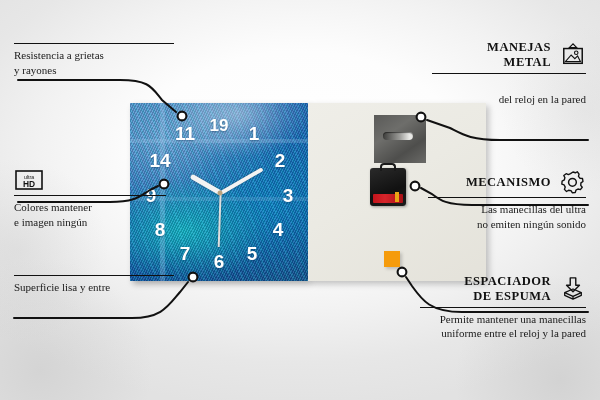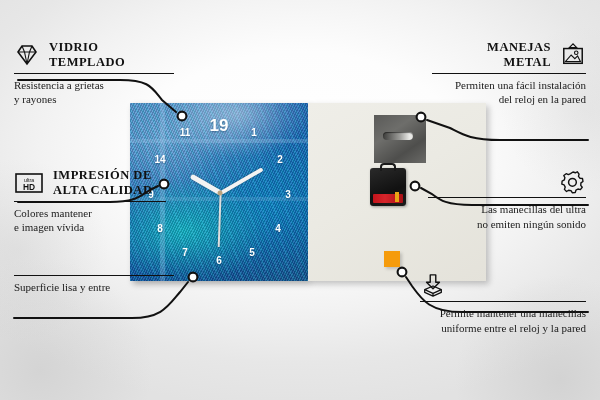--- a/index.html
+++ b/index.html
@@ -47,21 +47,21 @@
       linear-gradient(to right, rgba(255,255,255,0) 0 17%, rgba(160,200,235,.30) 17% 19.5%, rgba(255,255,255,0) 19.5% 100%),
       linear-gradient(to bottom, rgba(255,255,255,0) 0 20%, rgba(160,200,235,.26) 20% 22.5%, rgba(255,255,255,0) 22.5% 100%),
       linear-gradient(to bottom, rgba(255,255,255,0) 0 53%, rgba(150,195,230,.20) 53% 55%, rgba(255,255,255,0) 55% 100%);
   }
   #clock-front .glare{
     position:absolute; inset:0;
     background: radial-gradient(ellipse 120px 70px at 60% 6%, rgba(255,255,255,.38), rgba(255,255,255,0) 62%);
   }
   .num{
     position:absolute; color:#ffffff; font-family:"Liberation Sans", sans-serif;
-    font-weight:700; font-size:10px; line-height:1;
+    font-weight:700; font-size:19px; line-height:1;
     text-shadow:0 1px 2px rgba(0,40,80,.45);
     transform:translate(-50%,-50%);
   }
   .hand{ position:absolute; background:#f3f3f3; transform-origin: 50% 100%; box-shadow:0 0 2px rgba(0,0,0,.35); }
   .pin{ position:absolute; width:5px;height:5px;border-radius:50%;background:#b9a27e; transform:translate(-50%,-50%); }
 
   #clock-back{
     left:308px; top:103px; width:178px; height:178px;
     background: linear-gradient(150deg,#efeee8 0%,#ebeae3 45%,#e4e2da 100%);
     box-shadow: 3px 3px 6px rgba(0,0,0,.22);
@@ -103,21 +103,21 @@
     font-family:"Liberation Serif", serif;
     font-weight:700; font-size:12.5px; letter-spacing:.5px;
     color:#111; line-height:1.18; text-transform:uppercase;
   }
   .co-rule{ height:1.4px; background:#111; margin-top:3px; }
   .co-desc{
     margin-top:4px; font-family:"Liberation Serif", serif;
     font-size:11px; color:#1a1a1a; line-height:1.3;
   }
   .left .co-head{ justify-content:flex-start; }
-  .right .co-head{ justify-content:flex-start; }
+  .right .co-head{ justify-content:center; }
   .right .co-title{ text-align:right; }
   .right .co-desc{ text-align:right; }
   .ico{ width:26px; height:24px; flex:0 0 auto; display:block; }
 
   svg#wires{ position:absolute; left:0; top:0; width:600px; height:400px; pointer-events:none; }
   .dot{ fill:#ffffff; stroke:#111; stroke-width:2.1; }
   .wire{ fill:none; stroke:#111; stroke-width:2.0; stroke-linecap:round; }
 </style>
 </head>
 <body>
@@ -173,53 +173,39 @@
     <circle class="dot" cx="421" cy="117" r="4.4"></circle>
 
     <path class="wire" d="M588,205 L472,205 C446,205 440,200 432,194 L421,188"></path>
     <circle class="dot" cx="415" cy="186" r="4.4"></circle>
 
     <path class="wire" d="M588,312 L462,312 C430,312 422,300 412,286 L406,277"></path>
     <circle class="dot" cx="402" cy="272" r="4.4"></circle>
   </svg>
 
   <div class="callout left" style="left:14px; top:40px; width:160px;">
-    <div class="co-head">
-      <svg class="ico" viewBox="0 0 26 24">
-        <path d="M4 9 L8 3 H18 L22 9 L13 21 Z" fill="none" stroke="#111" stroke-width="1.6"></path>
-        <path d="M4 9 H22 M8 3 L10.5 9 L13 21 M18 3 L15.5 9 L13 21" fill="none" stroke="#111" stroke-width="1.1"></path>
-      </svg>
-      <div>
-        <div class="co-title"><span>VIDRIO</span><br>
-          <span>TEMPLADO</span></div>
-      </div>
-    </div>
     <div class="co-rule" style="width:160px;"></div>
     <div class="co-desc">
       <span>Resistencia a grietas</span><br>
       <span>y rayones</span>
     </div>
   </div>
 
   <div class="callout left" style="left:14px; top:168px; width:152px;">
     <div class="co-head">
       <svg class="ico" viewBox="0 0 30 24" style="width:30px;">
         <rect x="2" y="3" width="26" height="18" fill="none" stroke="#111" stroke-width="1.6"></rect>
         <text x="15" y="11" font-family="Liberation Sans, sans-serif" font-size="5.2" text-anchor="middle" fill="#111">ultra</text>
         <text x="15" y="18.6" font-family="Liberation Sans, sans-serif" font-size="8.4" font-weight="bold" text-anchor="middle" fill="#111">HD</text>
       </svg>
-      <div>
-        <div class="co-title"><span>IMPRESIÓN DE</span><br>
-          <span>ALTA CALIDAD</span></div>
-      </div>
     </div>
     <div class="co-rule" style="width:152px;"></div>
     <div class="co-desc">
       <span>Colores mantener</span><br>
-      <span>e imagen vívida</span>
+      <span>e imagen ningún</span>
     </div>
   </div>
 
   <div class="callout left" style="left:14px; top:272px; width:145px;">
     <div class="co-rule" style="width:160px;"></div>
     <div class="co-desc">
       <span>Superficie lisa y entre</span>
     </div>
   </div>
 
@@ -231,45 +217,49 @@
       </div>
       <svg class="ico" viewBox="0 0 26 26">
         <path d="M13 1 L9 5 H17 Z" fill="none" stroke="#111" stroke-width="1.3"></path>
         <rect x="3" y="6" width="20" height="16" fill="none" stroke="#111" stroke-width="1.6"></rect>
         <path d="M5 20 L11 13 L15 17 L18 14 L21 20 Z" fill="none" stroke="#111" stroke-width="1.2"></path>
         <circle cx="16.5" cy="10.5" r="1.9" fill="none" stroke="#111" stroke-width="1.2"></circle>
       </svg>
     </div>
     <div class="co-rule" style="width:154px;"></div>
     <div class="co-desc">
-      <span>Permiten una fácil instalación</span><br>
+      <br>
       <span>del reloj en la pared</span>
     </div>
   </div>
 
   <div class="callout right" style="left:428px; top:170px; width:158px;">
     <div class="co-head">
       <div style="flex:1;">
-        <div class="co-title"><br>
+        <div class="co-title"><span>MECANISMO</span><br>
           </div>
       </div>
       <svg class="ico" viewBox="0 0 26 26">
         <path d="M13 2.2 L15.6 3 L17.6 1.9 L19.6 4.4 L18.9 6.9 L20.6 8.9 L23.3 9.2 L23.8 12.4 L21.6 14 L21.4 16.6 L23 18.7 L21 21.2 L18.4 20.6 L16.2 21.9 L15.4 24.5 L12.2 24.6 L10.8 22.3 L8.2 21.9 L6 23.3 L3.7 21 L4.6 18.5 L3.4 16.2 L0.9 15.2 L1.2 12 L3.6 10.8 L4.2 8.3 L3 6 L5.6 4 L8 5 L10.3 4 Z" fill="none" stroke="#111" stroke-width="1.5" stroke-linejoin="round"></path>
         <circle cx="12.4" cy="13.3" r="4.2" fill="none" stroke="#111" stroke-width="1.6"></circle>
       </svg>
     </div>
     <div class="co-rule" style="width:158px;"></div>
     <div class="co-desc">
       <span>Las manecillas del ultra</span><br>
       <span>no emiten ningún sonido</span>
     </div>
   </div>
 
   <div class="callout right" style="left:420px; top:274px; width:166px;">
     <div class="co-head">
+      <div style="flex:1;">
+        <div class="co-title"><span>ESPACIADOR</span><br>
+          <span>DE ESPUMA</span></div>
+      </div>
       <svg class="ico" viewBox="0 0 26 26">
         <path d="M10 1 H16 V9 H20 L13 16 L6 9 H10 Z" fill="none" stroke="#111" stroke-width="1.5" stroke-linejoin="round"></path>
         <path d="M4 17 L13 13 L22 17 L13 21 Z" fill="none" stroke="#111" stroke-width="1.4" stroke-linejoin="round"></path>
         <path d="M4 17 V20 L13 24 V21 M22 17 V20 L13 24" fill="none" stroke="#111" stroke-width="1.4" stroke-linejoin="round"></path>
       </svg>
     </div>
     <div class="co-rule" style="width:166px;"></div>
     <div class="co-desc">
       <span>Permite mantener una manecillas</span><br>
       <span>uniforme entre el reloj y la pared</span>

